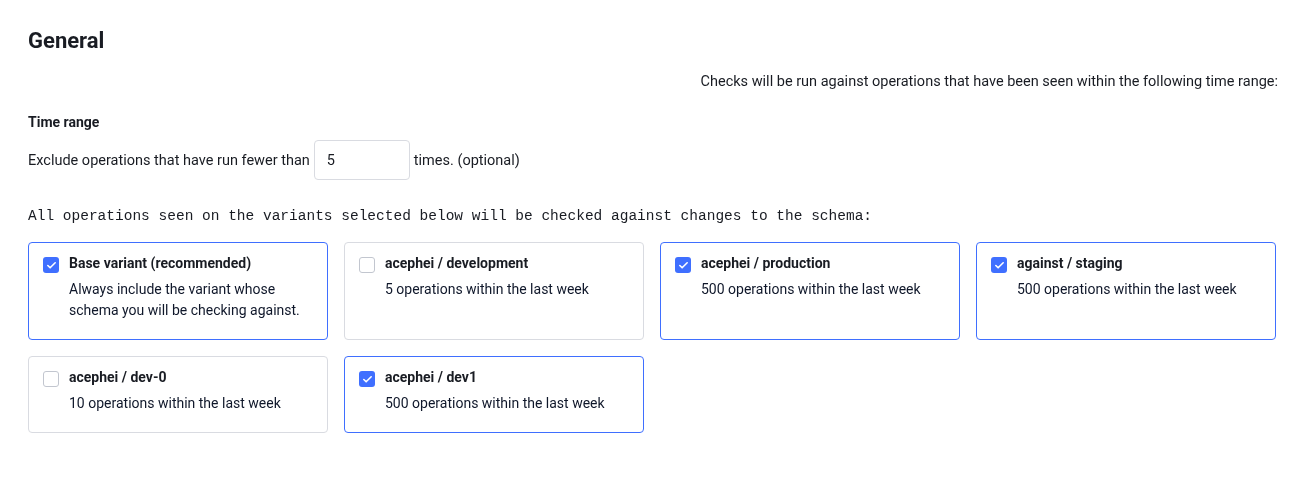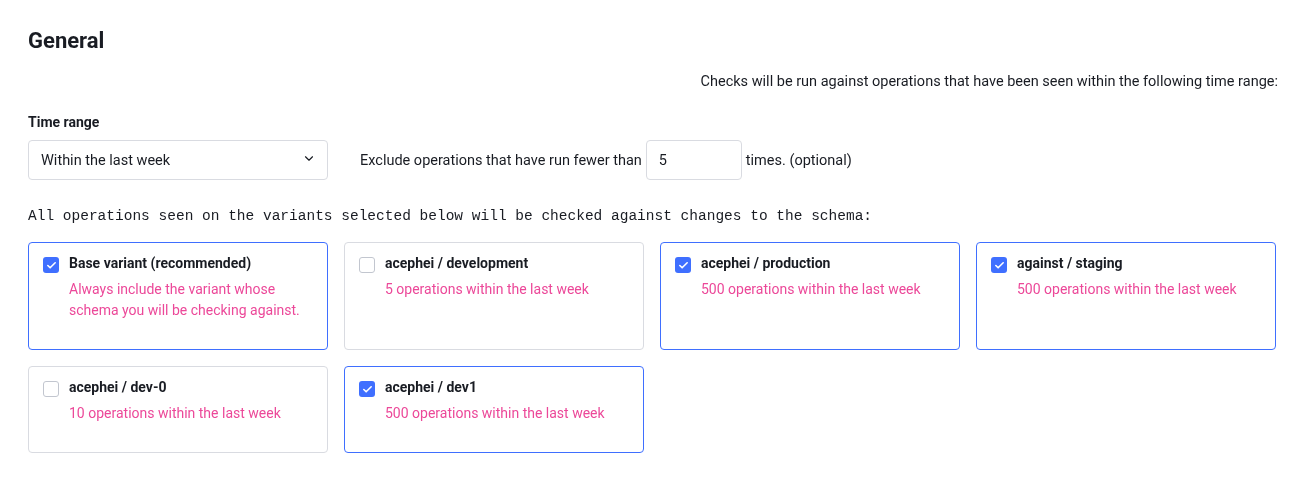--- a/index.html
+++ b/index.html
@@ -88,21 +88,21 @@
       font-family: Liberation Mono, monospace;
     }
     .grid {
       display: grid;
       grid-template-columns: repeat(4, 300px);
       gap: 16px;
     }
     .card {
       border: 1px solid #d9dbe1;
       border-radius: 4px;
-      padding: 12px 14px 28px 14px;
+      padding: 12px 14px 18px 14px;
       background: #fff;
       display: flex;
       gap: 10px;
       align-items: flex-start;
       cursor: pointer;
     }
     .card.selected {
       border-color: #3f6fff;
     }
     .checkbox {
@@ -126,44 +126,34 @@
       flex: 1;
     }
     .card-title {
       font-weight: 700;
       font-size: 14px;
       color: #191c23;
       margin-bottom: 8px;
     }
     .card-sub {
       font-size: 14px;
-      color: #ec4899;
+      color: #0f172a;
       line-height: 1.5;
     }
   </style>
 </head>
 <body>
 
 <h2 class="page-title">General</h2>
 
 <p class="intro">Checks will be run against operations that have been seen within the following time range:</p>
 
 <label class="label">Time range</label>
 
 <div class="row">
-  <div class="select-wrap">
-    <div class="select">
-      <span>Within the last week</span>
-    </div>
-    <span class="select-chevron">
-      <svg width="14" height="14" viewBox="0 0 24 24" fill="none" stroke="#191c23" stroke-width="2" stroke-linecap="round" stroke-linejoin="round">
-          <polyline points="6 9 12 15 18 9"></polyline>
-        </svg>
-    </span>
-  </div>
 
   <div class="exclude-row">
     <span class="exclude-text">Exclude operations that have run fewer than</span>
     <input class="number-input" type="text" value="5" style="">
     <span class="exclude-text">times. (optional)</span>
   </div>
 </div>
 
 <p class="description">All operations seen on the variants selected below will be checked against changes to the schema:</p>
 

